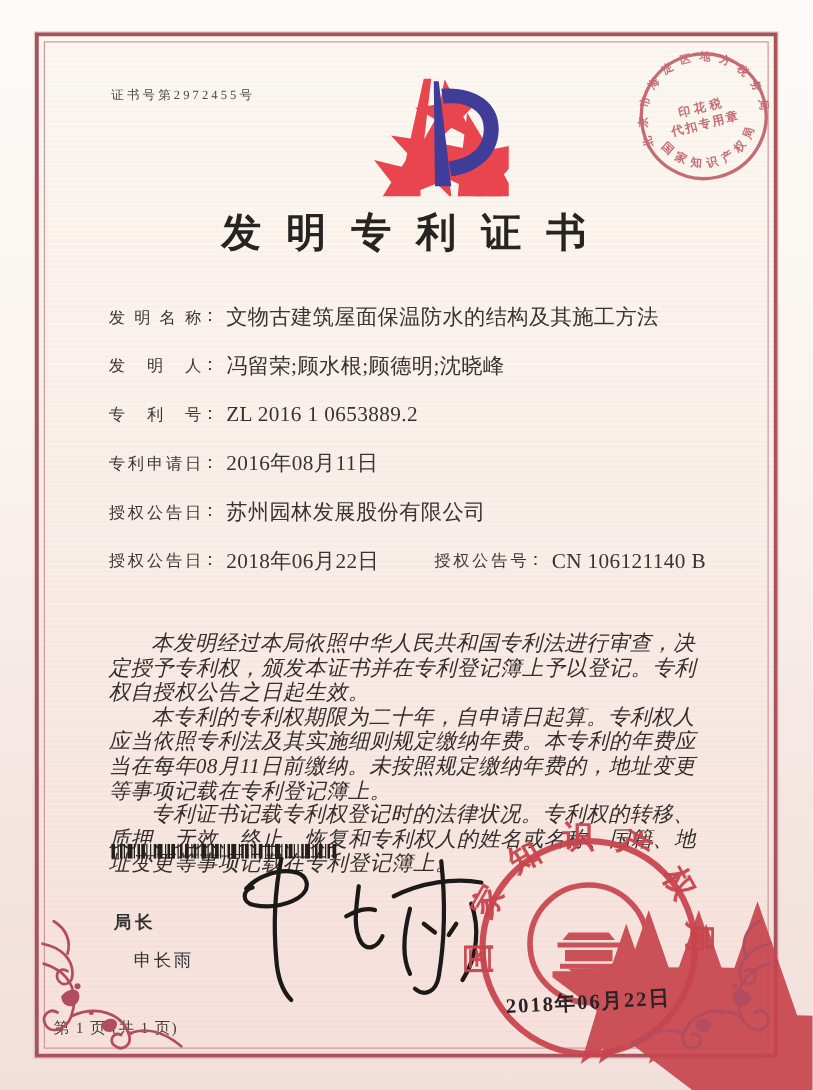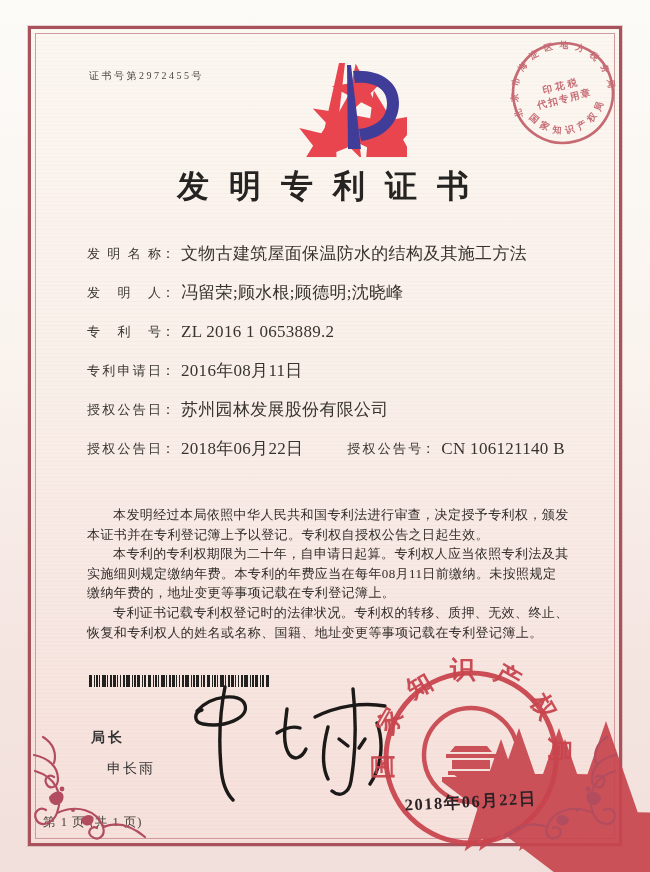--- a/index.html
+++ b/index.html
@@ -37,21 +37,21 @@
   .frow{margin-bottom:17px;line-height:22px;white-space:nowrap;font-size:0;}
   .flabel{
     display:inline-block;width:74px;font-size:13px;color:#3a3632;
     text-align:justify;text-align-last:justify;vertical-align:bottom;
   }
   .fcolon{font-size:14px;color:#3a3632;margin-right:6px;vertical-align:bottom;}
   .fvalue{font-size:17px;color:#37332f;letter-spacing:.3px;vertical-align:bottom;}
   .flabel.second{margin-left:44px;}
   .paras{
     position:absolute;left:56px;top:476px;width:482px;
-    font-size:13px;line-height:19.6px;color:#332e2a;
+    font-style:italic;font-size:17px;line-height:19.6px;color:#332e2a;
     letter-spacing:.4px;
   }
   .paras p{margin:0;text-indent:2em;}
   .barcode{position:absolute;left:58px;top:646px;}
   .director-title{position:absolute;left:60px;top:700px;font-size:14px;letter-spacing:3px;color:#333;font-family:"Liberation Sans",sans-serif;font-weight:bold;}
   .director-name{position:absolute;left:76px;top:731px;font-size:14px;letter-spacing:2px;color:#333;font-family:"Liberation Sans",sans-serif;}
   .signature{position:absolute;left:150px;top:652px;}
   .seal{position:absolute;left:340px;top:629px;overflow:visible;}
   .footer{
     position:absolute;left:12px;right:55px;top:785px;

